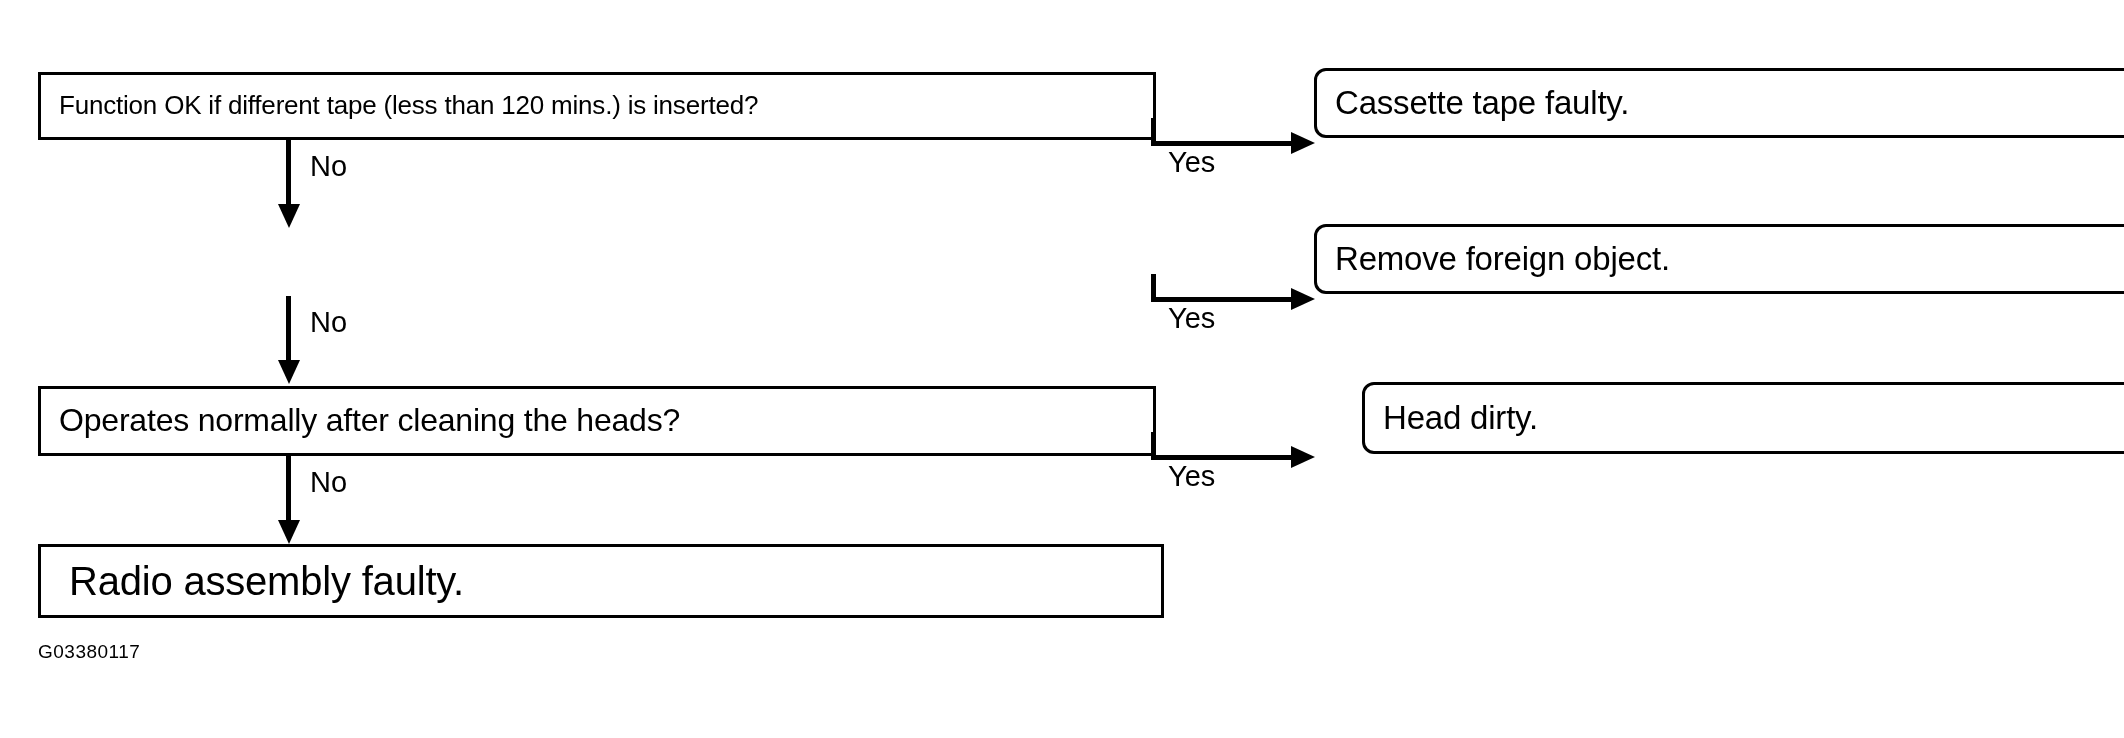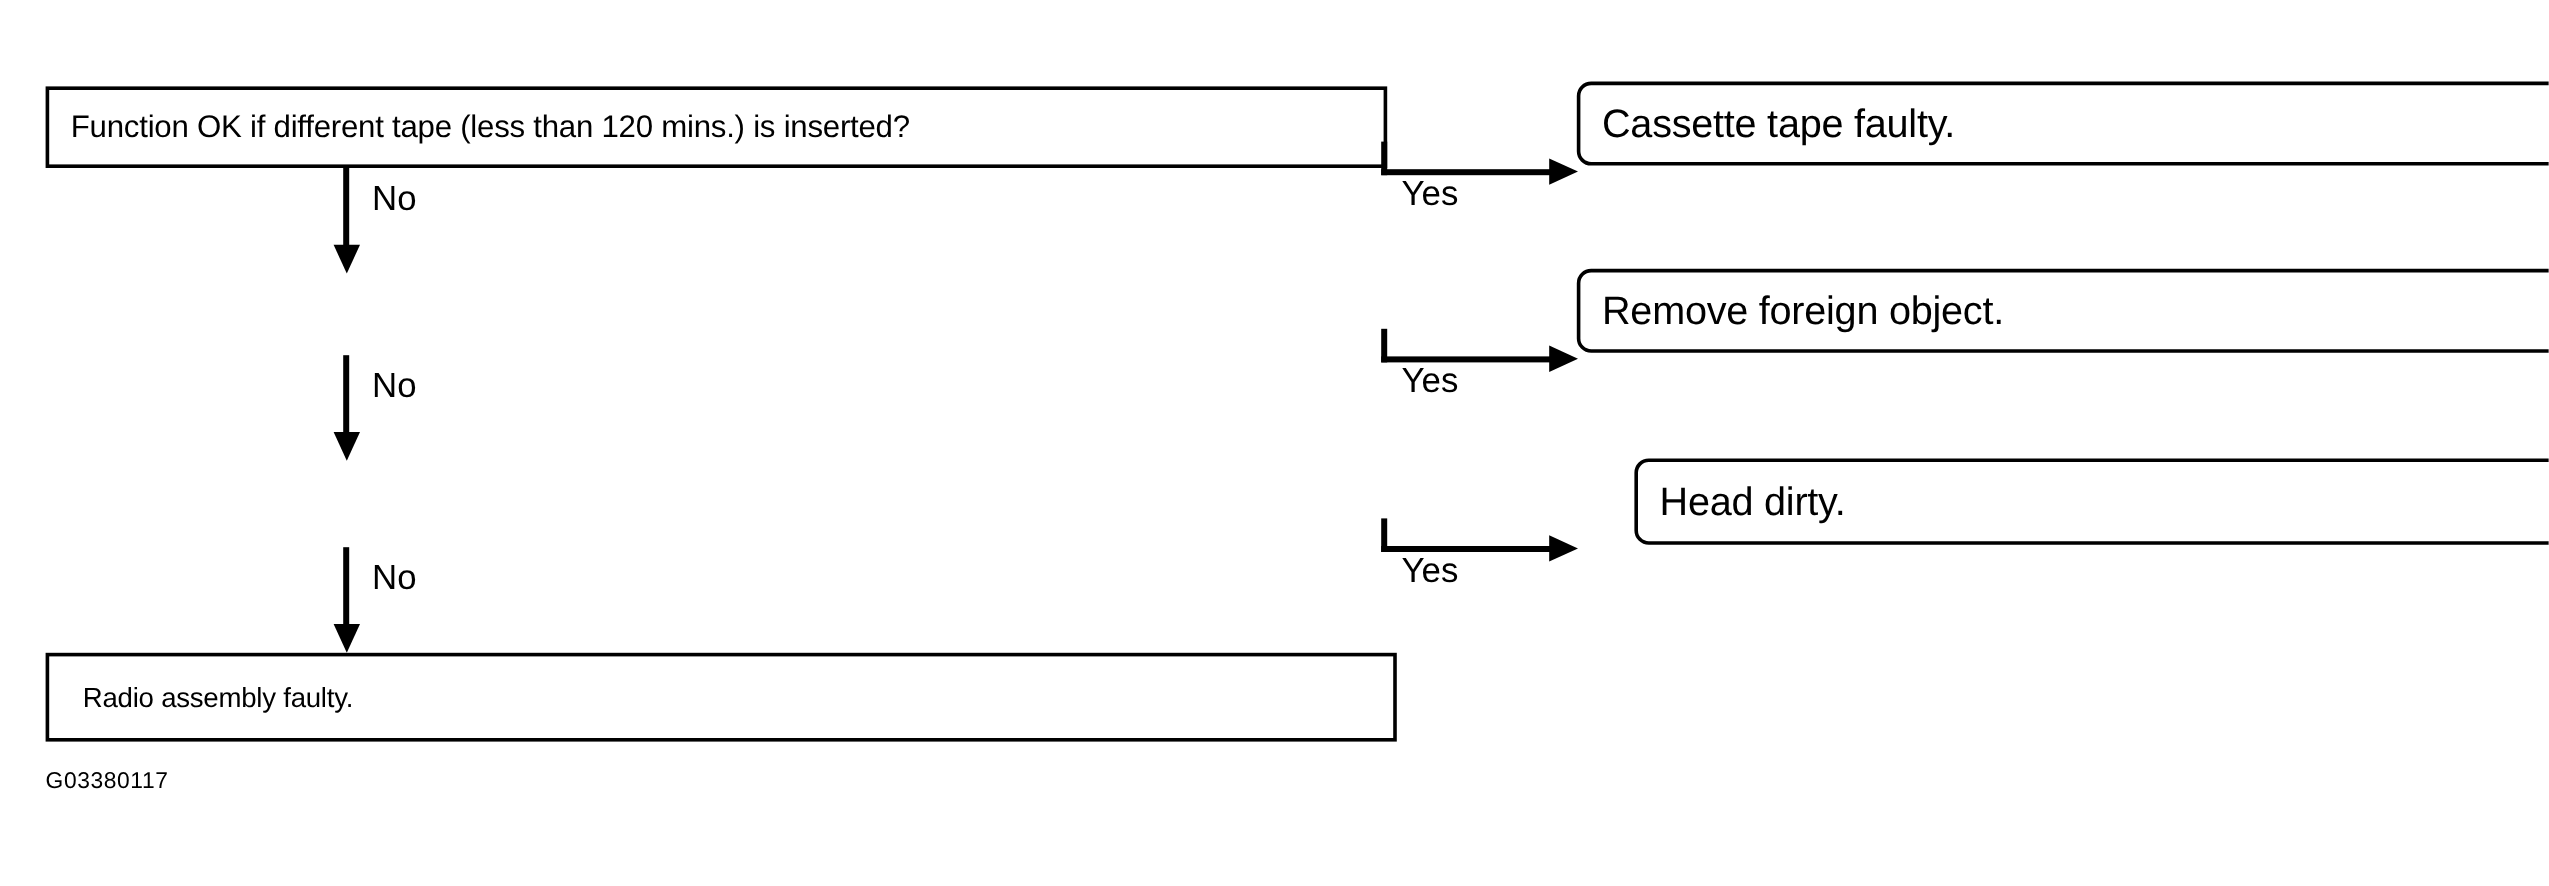--- a/index.html
+++ b/index.html
@@ -48,21 +48,21 @@
   
   .a-box { left: 1314px; width: 924px; border-radius: 12px; }
   #box-a1 { top: 68px;  height: 70px; }
   #box-a2 { top: 224px; height: 70px; }
   #box-a3 { top: 382px; height: 72px; margin-left: 48px; }
 
   
   #box-q1 .box-text { font-size: 26px; text-align: center; }
   #box-q2 .box-text { font-size: 32px; }
   #box-q3 .box-text { font-size: 32px; }
-  #box-result-final .box-text { font-size: 23px; padding-left: 28px; }
+  #box-result-final .box-text { font-size: 40px; padding-left: 28px; }
   .a-box .box-text { font-size: 33px; }
 
   
   .conn { position: absolute; }
 
   
   .v-stem {
     position: absolute;
     width: 5px;
     background: #000000;
@@ -151,20 +151,23 @@
   <div class="box a-box" id="box-a2">
     <span class="box-text">Remove foreign object.</span>
   </div>
 
   <div class="conn">
     <div class="v-stem" style="left:286px; top:296px; height:66px;"></div>
     <div class="v-head" style="left:278px; top:360px;"></div>
   </div>
   <span class="edge-label" style="left:310px; top:308px;">No</span>
 
+  <div class="box q-box" id="box-q3">
+    <span class="box-text">Operates normally after cleaning the heads?</span>
+  </div>
 
   <div class="conn">
     <div class="h-drop" style="left:1151px; top:432px; height:28px;"></div>
     <div class="h-stem" style="left:1151px; top:455px; width:146px;"></div>
     <div class="h-head" style="left:1291px; top:446px;"></div>
   </div>
   <span class="edge-label" style="left:1168px; top:462px;">Yes</span>
 
   <div class="box a-box" id="box-a3">
     <span class="box-text">Head dirty.</span>

